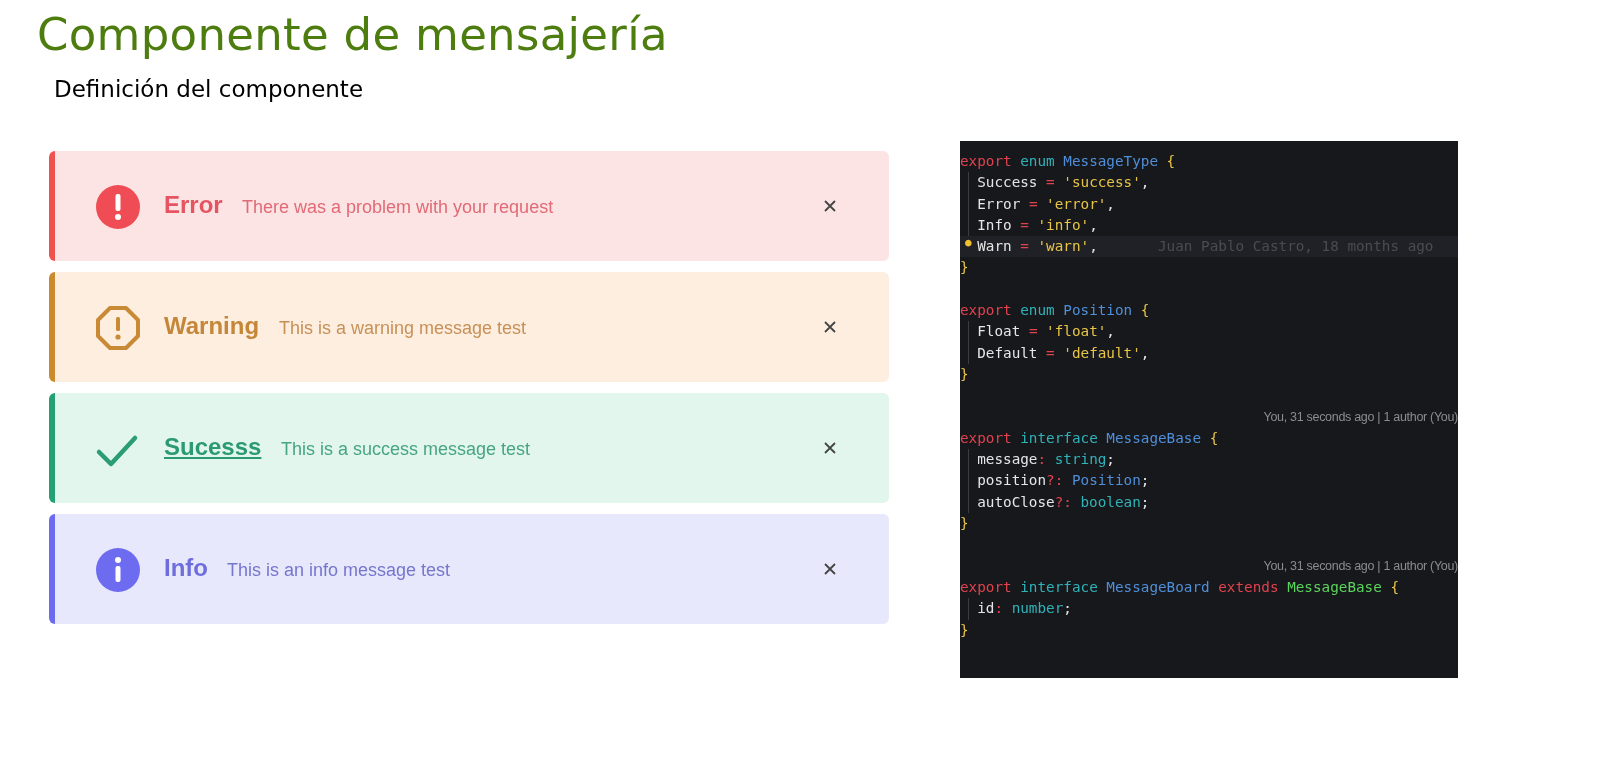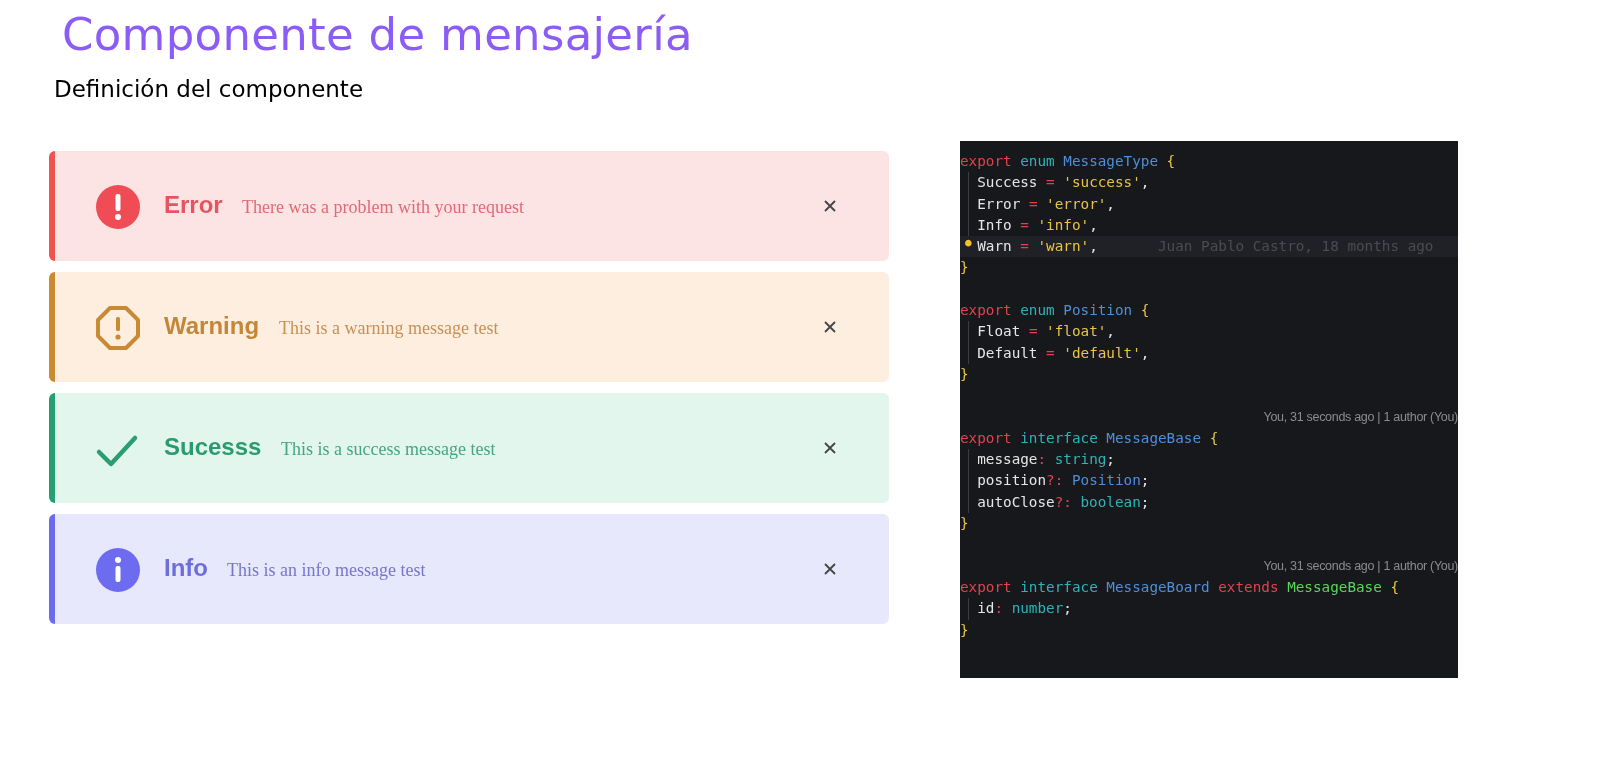--- a/index.html
+++ b/index.html
@@ -1,24 +1,24 @@
 <!DOCTYPE html>
 <html><head>
 <meta charset="utf-8">
 <style>
   html, body { margin:0; padding:0; }
   body { width:1600px; height:774px; background:#ffffff; position:relative; overflow:hidden; font-family:"DejaVu Sans", sans-serif; }
-  .title { position:absolute; left:62px; top:8px; font-size:45px; font-weight:500; color:#8b5cf6; letter-spacing:0.3px; font-family:"DejaVu Sans", sans-serif; }
+  .title { position:absolute; left:37px; top:8px; font-size:45px; font-weight:500; color:#4d7c0f; letter-spacing:0.3px; font-family:"DejaVu Sans", sans-serif; }
   .subtitle { position:absolute; left:54px; top:76px; font-size:23px; color:#000; font-family:"DejaVu Sans", sans-serif; }
 
   .alerts { position:absolute; left:49px; top:151px; width:840px; }
   .alert { position:relative; height:110px; margin-bottom:11px; border-radius:6px; border-left:6px solid; box-sizing:border-box; display:flex; align-items:center; }
   .alert .icon { position:absolute; left:40px; top:33px; width:46px; height:46px; display:flex; align-items:center; justify-content:center; }
   .alert .label { position:absolute; left:109px; font-weight:bold; font-size:24px; font-family:"Liberation Sans", sans-serif; top:40px; }
-  .alert .msg { font-size:18px; font-family:Liberation Serif, serif; position:absolute; top:46px; }
+  .alert .msg { font-size:18px; font-family:Liberation Sans, sans-serif; position:absolute; top:46px; }
   .alert .close { position:absolute; left:760px; top:40px; width:30px; height:30px; display:flex; align-items:center; justify-content:center; cursor:pointer; }
 
   .code { position:absolute; left:960px; top:141px; width:498px; height:537px; background:#17181c; box-sizing:border-box; padding-top:10px; font-family:"DejaVu Sans Mono", monospace; font-size:14.3px; overflow:hidden; }
   .line { position:relative; height:21.3px; line-height:21.3px; white-space:pre; color:#e6e6e6; }
   .line.hl { background:#1f2126; }
   .line.meta { font-family:"Liberation Sans", sans-serif; font-size:12.5px; color:#8c8c8c; letter-spacing:-0.3px;text-align:right; }
   .line.blank { height:21.3px; }
   .guide { position:absolute; left:8px; top:0; bottom:0; width:1px; background:#3a3c42; }
   .kw-export { color:#e0424e; }
   .kw-type { color:#2fb3b8; }
@@ -73,21 +73,21 @@
         </svg>
     </span>
   </div>
 
   <div class="alert" style="background:#e2f6ee;border-left-color:#24a171;">
     <span class="icon">
       <svg width="46" height="46" viewBox="0 0 46 46">
           <path d="M4 26 L16 38 L40 12" fill="none" stroke="#2a9d72" stroke-width="4.5" stroke-linecap="round" stroke-linejoin="round"></path>
         </svg>
     </span>
-    <span class="label" style="color:#2a9a70;">Sucesss</span>
+    <span class="label" style="color:#2a9a70;text-decoration:underline;">Sucesss</span>
     <span class="msg" style="left:226px;color:#46a582;">This is a success message test</span>
     <span class="close">
       <svg width="14" height="14" viewBox="0 0 14 14">
           <path d="M2 2 L12 12 M12 2 L2 12" stroke="#444" stroke-width="1.8"></path>
         </svg>
     </span>
   </div>
 
   <div class="alert" style="background:#e8e8fc;border-left-color:#6b6bef;">
     <span class="icon">

